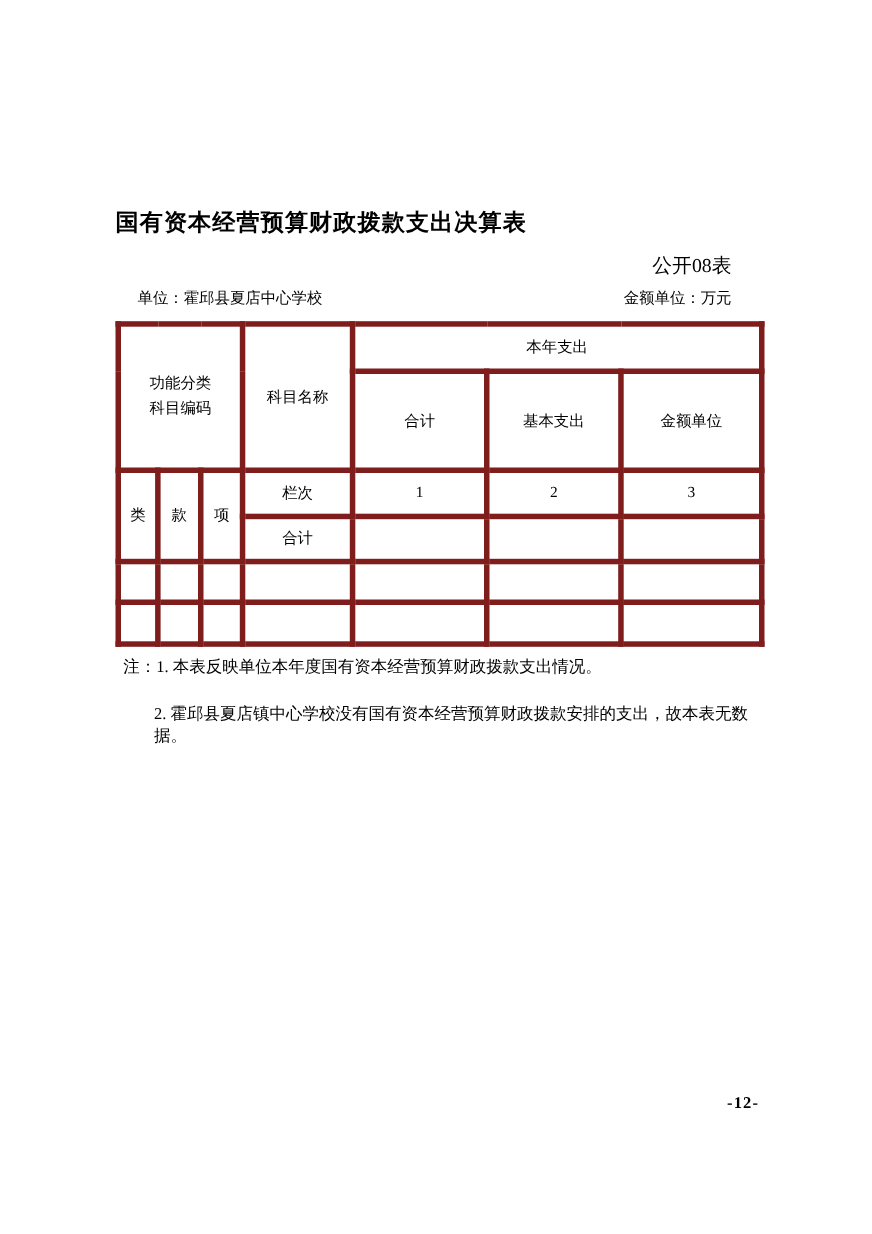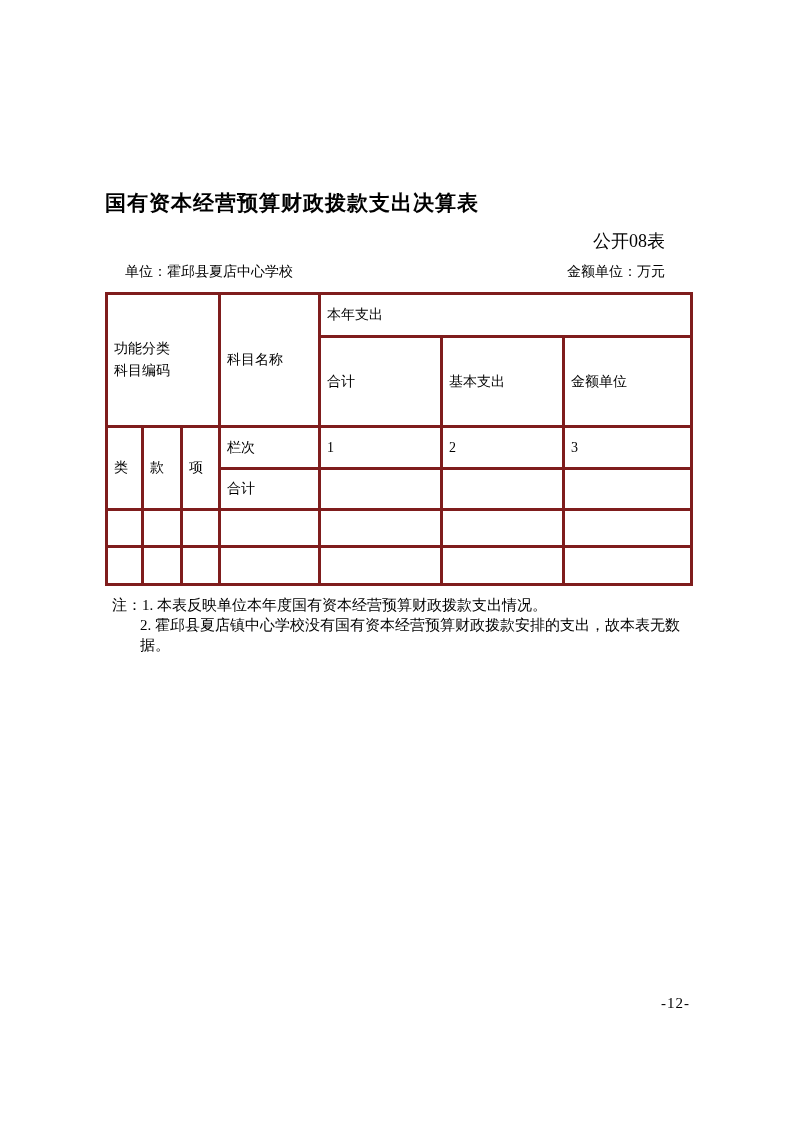--- a/index.html
+++ b/index.html
@@ -42,22 +42,22 @@
   .meta-row .unit { padding-left: 20px; }
   .meta-row .amount { padding-right: 25px; }
   .report-table {
     margin-top: 10px;
     border-collapse: collapse;
     table-layout: fixed;
     width: 585px;
     font-size: 14px;
   }
   .report-table td {
-    border: 3px solid #7f1d1d;
-    text-align: left;
+    border: 5px solid #7f1d1d;
+    text-align: center;
     vertical-align: middle;
     padding: 2px 6px;
     overflow: hidden;
   }
   .r1 td { height: 43px; }
   .r2 td { height: 90px; }
   .r3 td { height: 42px; }
   .r4 td { height: 41px; }
   .r5 td { height: 37px; }
   .r6 td { height: 38px; }
@@ -65,27 +65,28 @@
     white-space: pre-line;
     line-height: 22px;
     font-family: Liberation Serif, serif;
   }
   .notes {
     margin-top: 9px;
     font-size: 15px;
     line-height: 20px;
     padding-left: 7px;
   }
-  .notes .note2 { padding-left: 28px; }
+  .notes .note2 { padding-left: 28px; margin-top: 23px; }
   .page-number {
     position: absolute;
     top: 995px;
     right: 103px;
     font-size: 15px;
     letter-spacing: 1px;
+    font-weight: bold;
   }
 </style>
 </head>
 <body>
 
 <div class="page">
 
   <h1 class="title">国有资本经营预算财政拨款支出决算表</h1>
 
   <div class="table-code">公开08表</div>

